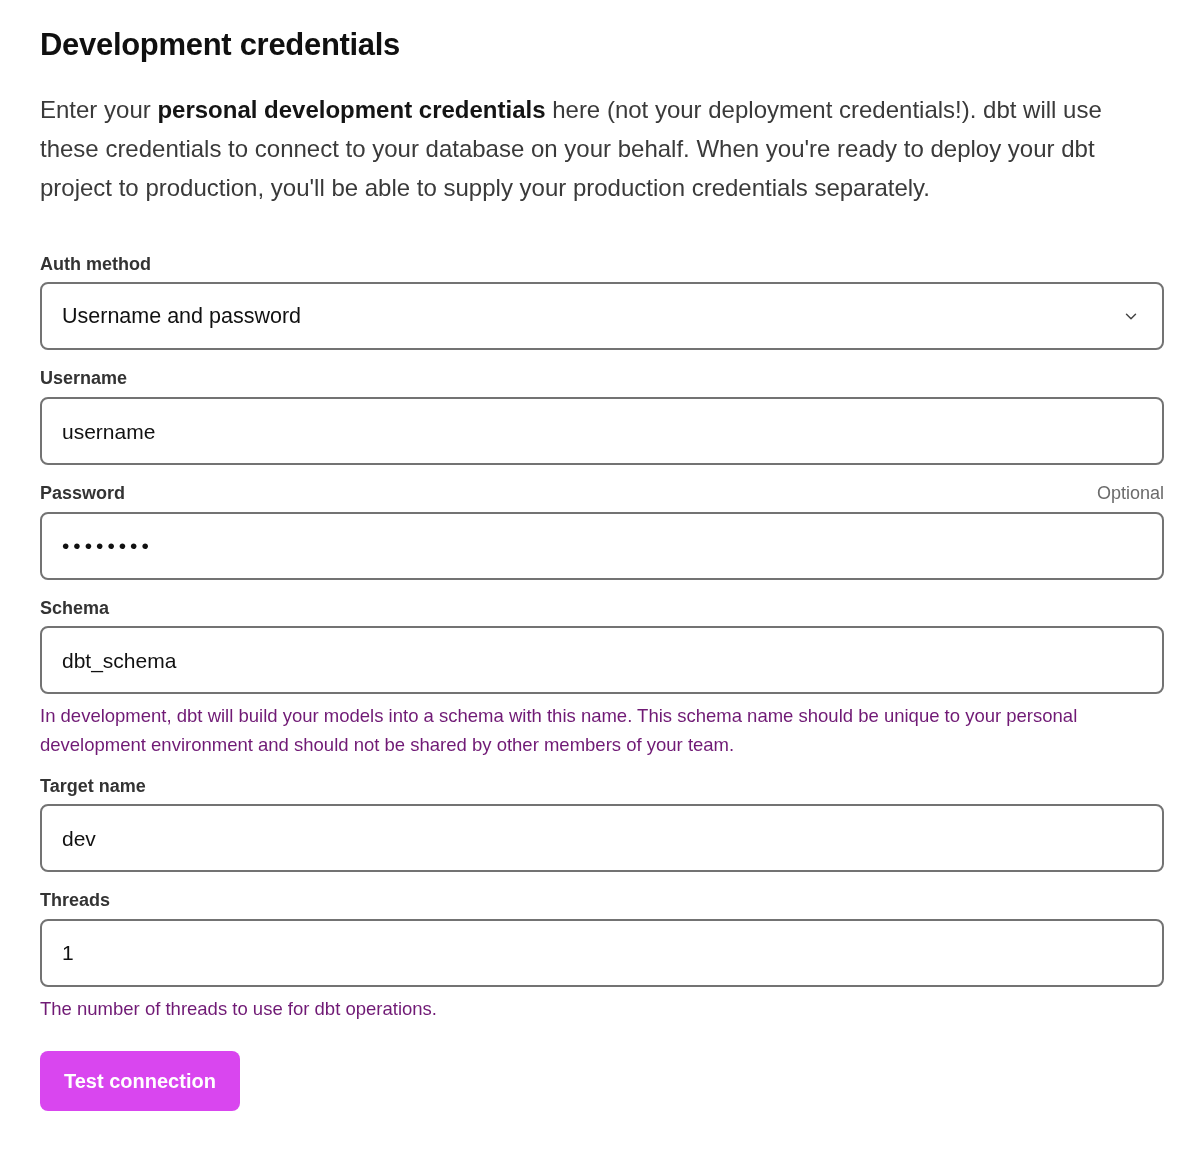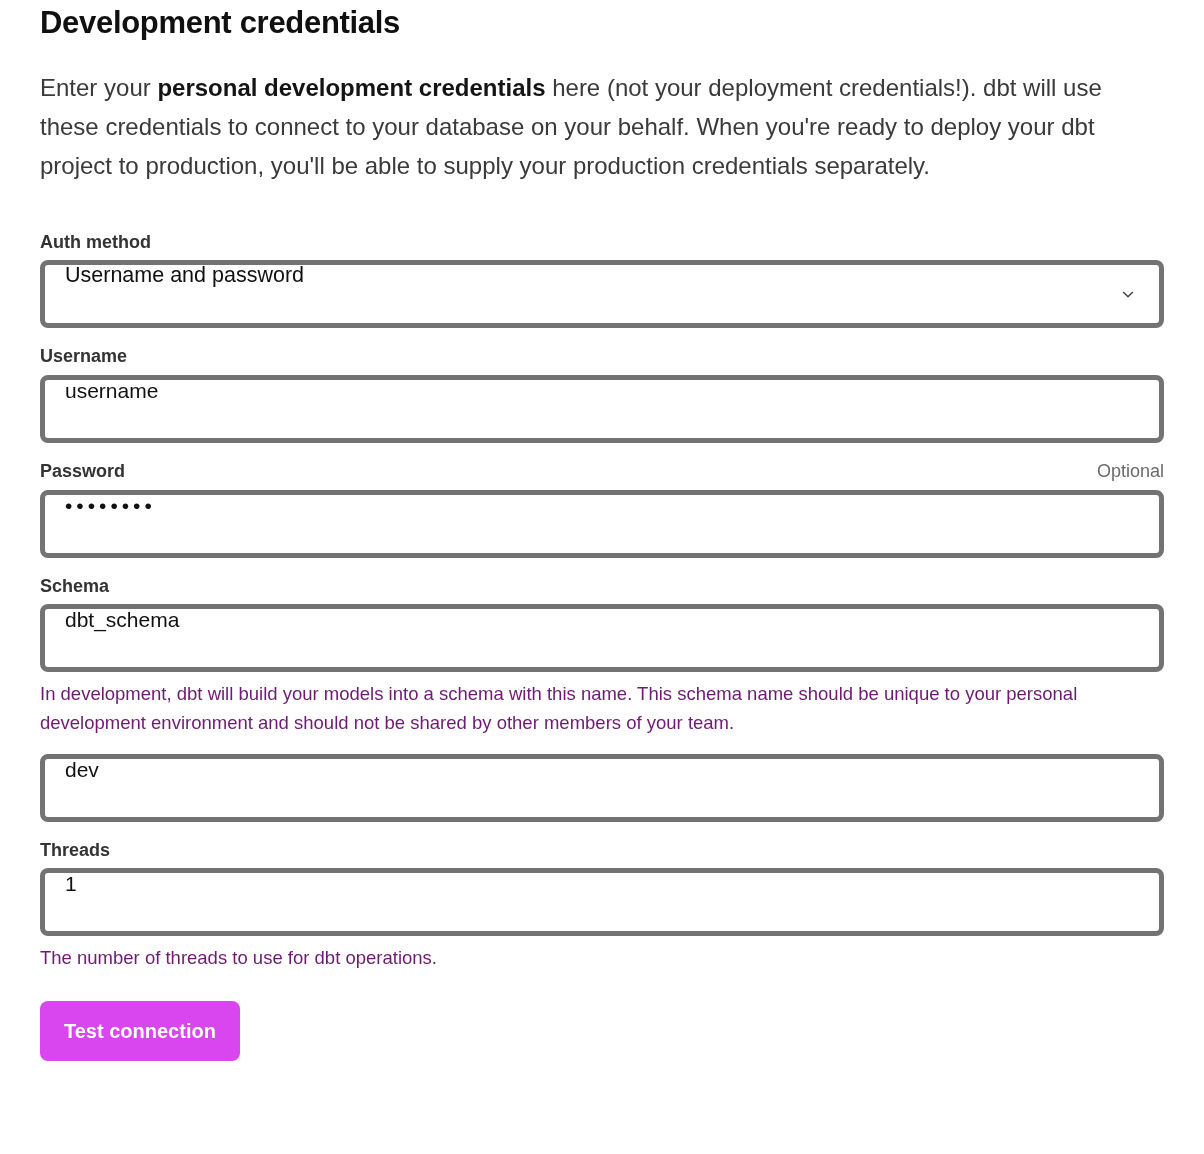--- a/index.html
+++ b/index.html
@@ -8,21 +8,21 @@
     background: #ffffff;
   }
   body {
     width: 1204px;
     height: 1154px;
     font-family: "Liberation Sans", sans-serif;
     color: #1f1f1f;
     -webkit-font-smoothing: antialiased;
   }
   .page {
-    padding: 4px 40px 0 40px;
+    padding: 26px 40px 0 40px;
     box-sizing: border-box;
     width: 1204px;
   }
   .page-title {
     font-size: 31px;
     font-weight: bold;
     letter-spacing: -0.3px;
     color: #101010;
     margin: 0 0 28px 0;
     line-height: 1.2;
@@ -54,25 +54,26 @@
     line-height: 1.2;
   }
   .field-optional {
     font-size: 18px;
     color: #6b6b6b;
     font-weight: normal;
   }
   .control {
     position: relative;
     height: 68px;
-    border: 5px solid #737373;
+    border: 2px solid #737373;
     border-radius: 8px;
     background: #ffffff;
     box-sizing: border-box;
     display: flex;
+    align-items: center;
     padding: 0 20px;
   }
   .control .value {
     font-size: 21px;
     color: #111111;
     line-height: 1;
   }
   .control.select .value {
     font-size: 21.5px;
   }
@@ -162,20 +163,23 @@
     <div class="label-row">
       <span class="field-label">Schema</span>
     </div>
     <div class="control">
       <span class="value">dbt_schema</span>
     </div>
     <div class="helper">In development, dbt will build your models into a schema with this name. This schema name should be unique to your personal development environment and should not be shared by other members of your team.</div>
   </div>
 
   <div class="field">
+    <div class="label-row">
+      <span class="field-label">Target name</span>
+    </div>
     <div class="control">
       <span class="value">dev</span>
     </div>
   </div>
 
   <div class="field with-helper">
     <div class="label-row">
       <span class="field-label">Threads</span>
     </div>
     <div class="control">

